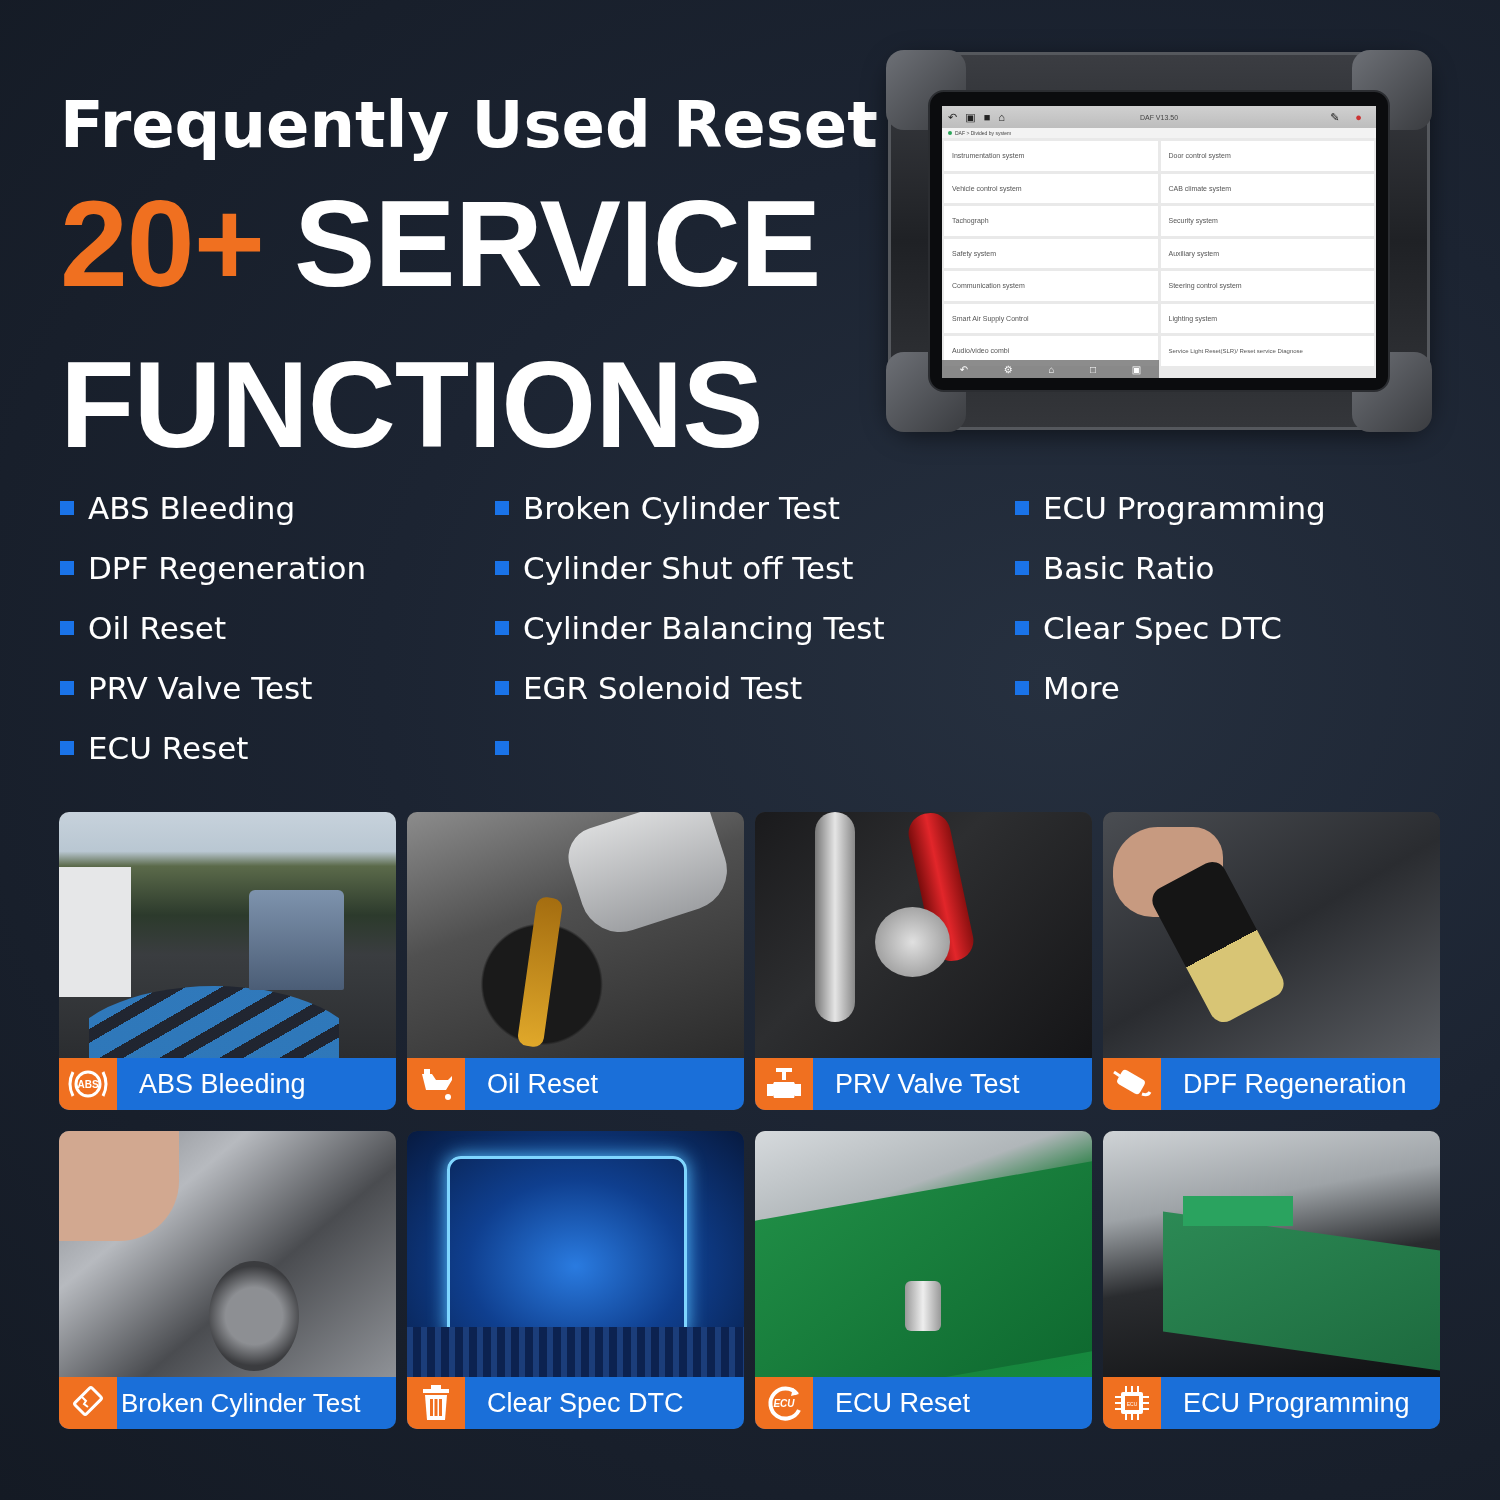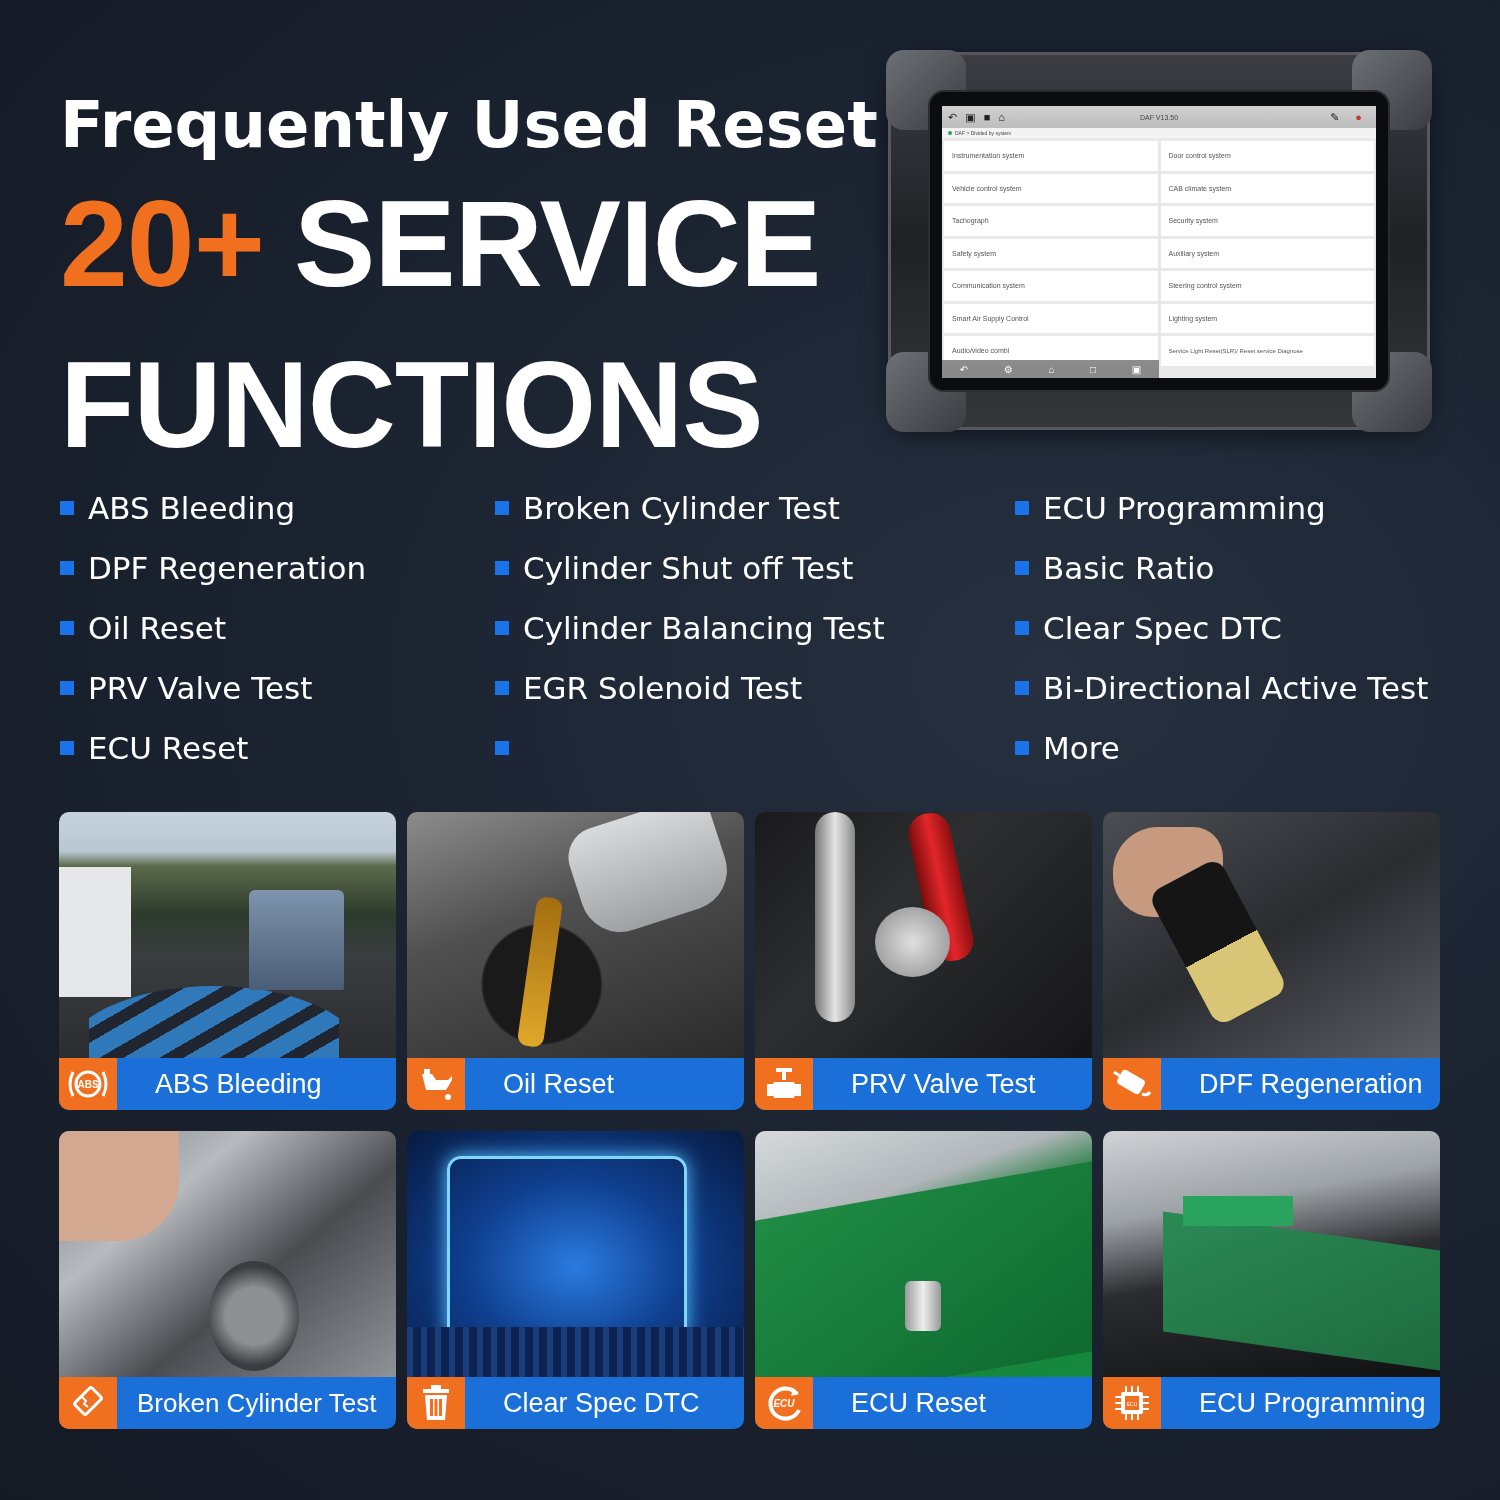--- a/index.html
+++ b/index.html
@@ -110,21 +110,21 @@
     position: absolute; left: 59px; top: 812px;
     display: grid; grid-template-columns: repeat(4, 337px); column-gap: 11px; row-gap: 21px;
   }
   .card {
     width: 337px; height: 298px; border-radius: 10px; overflow: hidden; position: relative;
     background: #333;
   }
   .photo { position: absolute; left: 0; top: 0; right: 0; height: 246px; }
   .label-bar {
     position: absolute; left: 0; right: 0; bottom: 0; height: 52px;
-    background: #1a6fd9; display: flex; align-items: center; gap: 16px;
+    background: #1a6fd9; display: flex; align-items: center;
   }
   .label-icon {
     width: 58px; height: 52px; background: #f07020; display: flex; align-items: center; justify-content: center;
     flex-shrink: 0;
   }
   .label-text {
     font-family: "Liberation Sans", sans-serif; font-size: 27px; color: #fff; padding-left: 22px; white-space: nowrap;
   }
   .label-text.tight { padding-left: 4px; font-size: 26px; }
 
@@ -274,24 +274,20 @@
     <div class="feature">
         <span class="bullet"></span>
         <span>Basic Ratio</span>
       </div>
     <div class="feature">
         <span class="bullet"></span>
         <span>Clear Spec DTC</span>
       </div>
     <div class="feature">
         <span class="bullet"></span>
-        <span>Bi-Directional Active Test</span>
-      </div>
-    <div class="feature">
-        <span class="bullet"></span>
         <span>More</span>
       </div>
   </div>
 </div>
 
 <div class="cards">
 
   <div class="card">
     <div class="photo p-abs">
         <div class="chev"></div>

